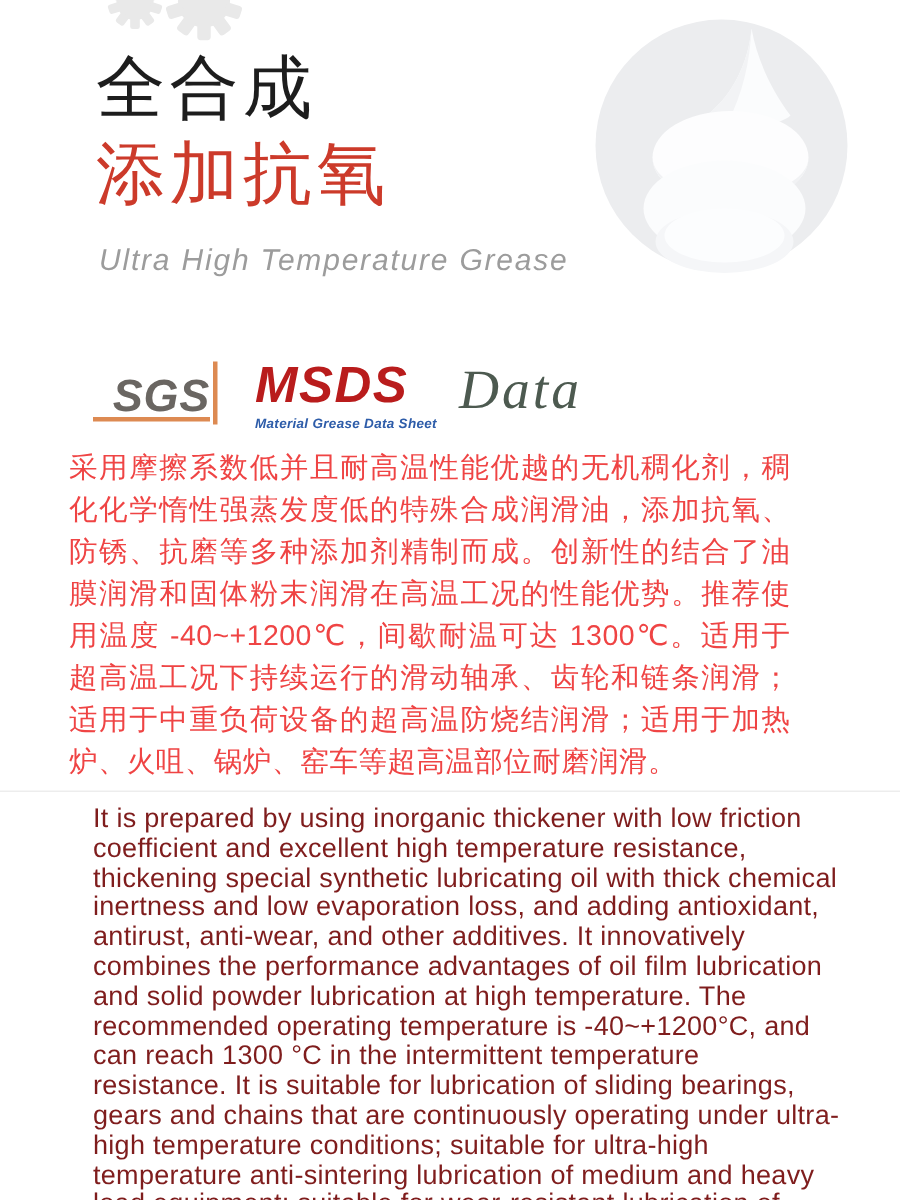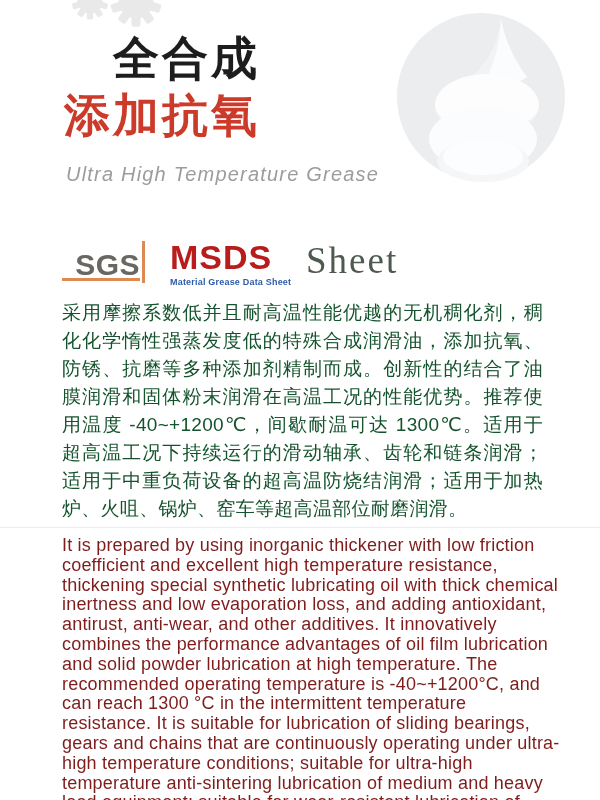--- a/index.html
+++ b/index.html
@@ -13,46 +13,46 @@
   .gear { position:absolute; }
   .gear-small { left:70px; top:-19px; width:40px; height:40px; }
   .gear-large { left:108px; top:-27px; width:56px; height:56px; }
   
   .product-circle {
     position:absolute; left:397px; top:13px; width:168px; height:168px;
     border-radius:50%; background:#ecedef;
   }
   .dollop { position:absolute; left:28px; top:-2px; }
   
-  .title { position:absolute; left:64px; top:30px; font-weight:bold;
-    font-size:46px; line-height:57px; letter-spacing:3px;text-align:right; }
+  .title { position:absolute; left:64px; top:30px; font-weight:normal;
+    font-size:46px; line-height:57px; letter-spacing:3px; }
   .title .t1 { display:block; color:#1d1d1d; }
   .title .t2 { display:block; color:#cc3a2a; }
   .subtitle { position:absolute; left:66px; top:160px; font-style:italic;
     font-size:20px; line-height:28px; letter-spacing:1.2px; color:#9c9c9c; }
   
-  .certs { position:absolute; left:0; top:238px; width:600px; height:52px; }
+  .certs { position:absolute; left:0; top:238px; width:600px; height:52px;font-style:italic; }
   .sgs { position:absolute; left:62px; top:3px; width:78px; height:40px; }
   .sgs-label { position:absolute; right:0; bottom:1px; font-size:30px;
     font-weight:bold; color:#6a6662; letter-spacing:0.5px; line-height:1; }
   .sgs-hline { position:absolute; left:0; bottom:0; width:78px; height:3px;
     background:#dd8a52; }
   .sgs-vline { position:absolute; right:-5px; top:0px; width:3px; height:42px;
     background:#dd8a52; }
   .msds { position:absolute; left:170px; top:2px; }
   .msds-main { font-size:34px; font-weight:800; color:#b91c1c;
     letter-spacing:1px; line-height:1; }
   .msds-sub { font-size:9px; font-weight:bold; color:#2d5ca9;
     margin-top:3px; letter-spacing:0.2px; white-space:nowrap; }
   .rohs { position:absolute; left:306px; top:4px;
     font-family:"Liberation Serif","DejaVu Serif",serif;
     font-size:37px; color:#4d5a50; letter-spacing:2px; line-height:1; }
   
-  .desc-zh { position:absolute; left:62px; top:299px; width:481px;
-    font-size:19px; line-height:28px; color:#14532d; text-align:justify;
+  .desc-zh { position:absolute; left:46px; top:299px; width:481px;
+    font-size:19px; line-height:28px; color:#ef4444; text-align:justify;
     letter-spacing:0.3px; }
   .divider { position:absolute; left:0; top:527px; width:600px; height:1px;
     background:#ededed; }
   .desc-en { position:absolute; left:62px; top:536px; width:498px;
     font-size:18px; line-height:19.8px; color:#7f1d1d; letter-spacing:0.2px; }
 </style>
 </head>
 <body>
 
 <div class="page">
@@ -115,20 +115,20 @@
   <div class="certs">
     <div class="sgs">
       <span class="sgs-label">SGS</span>
       <span class="sgs-hline"></span>
       <span class="sgs-vline"></span>
     </div>
     <div class="msds">
       <div class="msds-main">MSDS</div>
       <div class="msds-sub">Material Grease Data Sheet</div>
     </div>
-    <div class="rohs">Sheet</div>
+    <div class="rohs">Data</div>
   </div>
 
   <p class="desc-zh">采用摩擦系数低并且耐高温性能优越的无机稠化剂，稠化化学惰性强蒸发度低的特殊合成润滑油，添加抗氧、防锈、抗磨等多种添加剂精制而成。创新性的结合了油膜润滑和固体粉末润滑在高温工况的性能优势。推荐使用温度 -40~+1200℃，间歇耐温可达 1300℃。适用于超高温工况下持续运行的滑动轴承、齿轮和链条润滑；适用于中重负荷设备的超高温防烧结润滑；适用于加热炉、火咀、锅炉、窑车等超高温部位耐磨润滑。</p>
   <div class="divider"></div>
   <p class="desc-en">It is prepared by using inorganic thickener with low friction coefficient and excellent high temperature resistance, thickening special synthetic lubricating oil with thick chemical inertness and low evaporation loss, and adding antioxidant, antirust, anti-wear, and other additives. It innovatively combines the performance advantages of oil film lubrication and solid powder lubrication at high temperature. The recommended operating temperature is -40~+1200°C, and can reach 1300 °C in the intermittent temperature resistance. It is suitable for lubrication of sliding bearings, gears and chains that are continuously operating under ultra-high temperature conditions; suitable for ultra-high temperature anti-sintering lubrication of medium and heavy load equipment; suitable for wear-resistant lubrication of ultra-high temperature parts such as heating furnace, fire nozzle as well as boiler and kiln car.</p>
 
 </div>
 
 </body></html>

